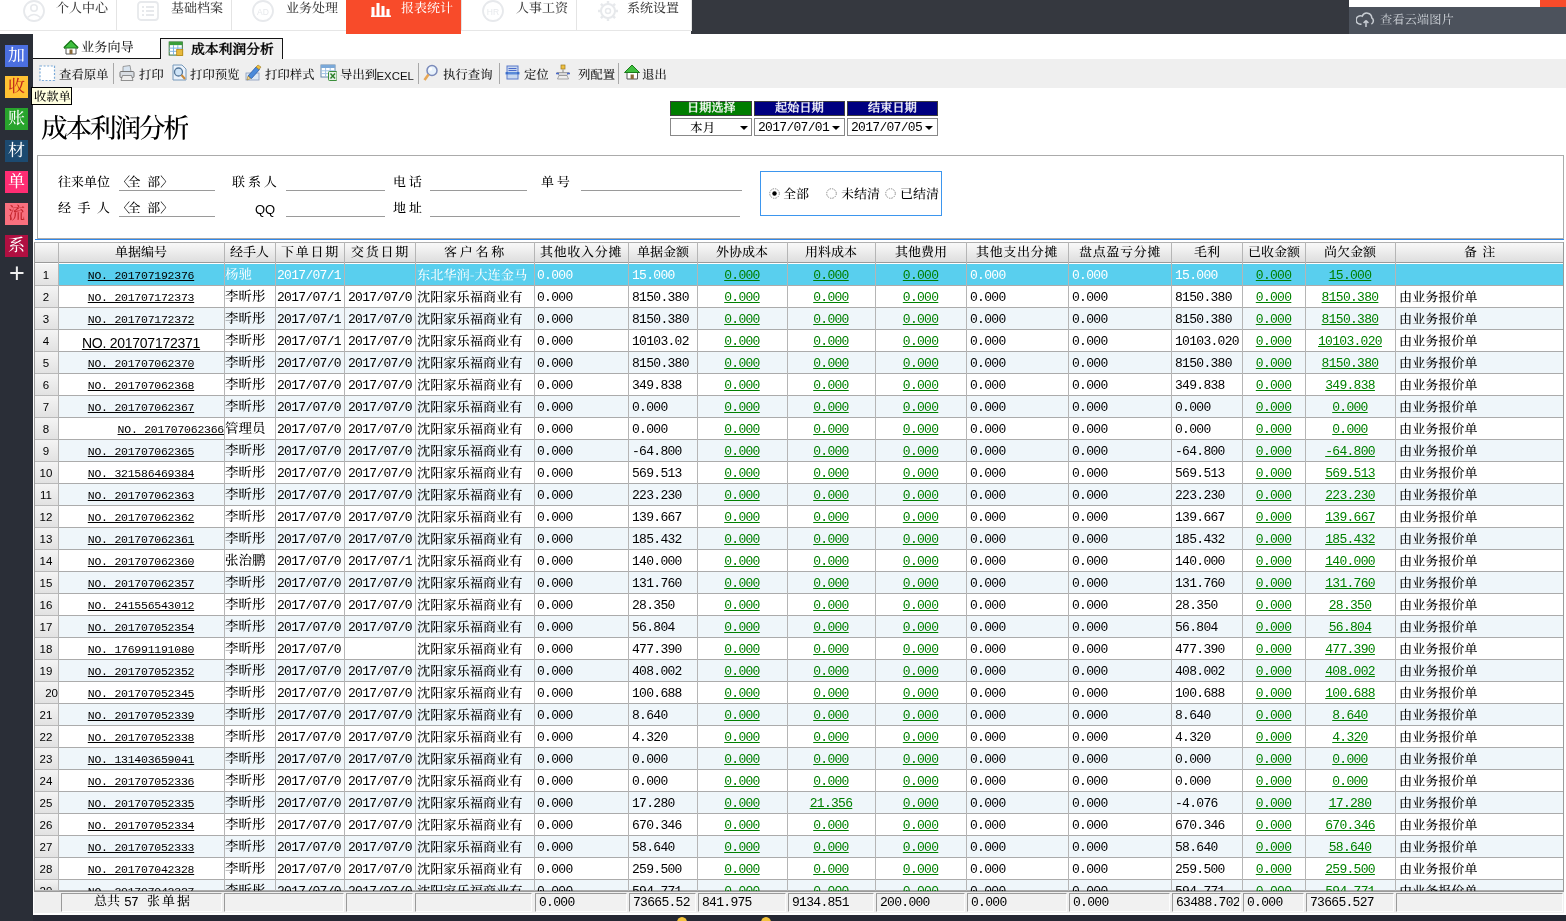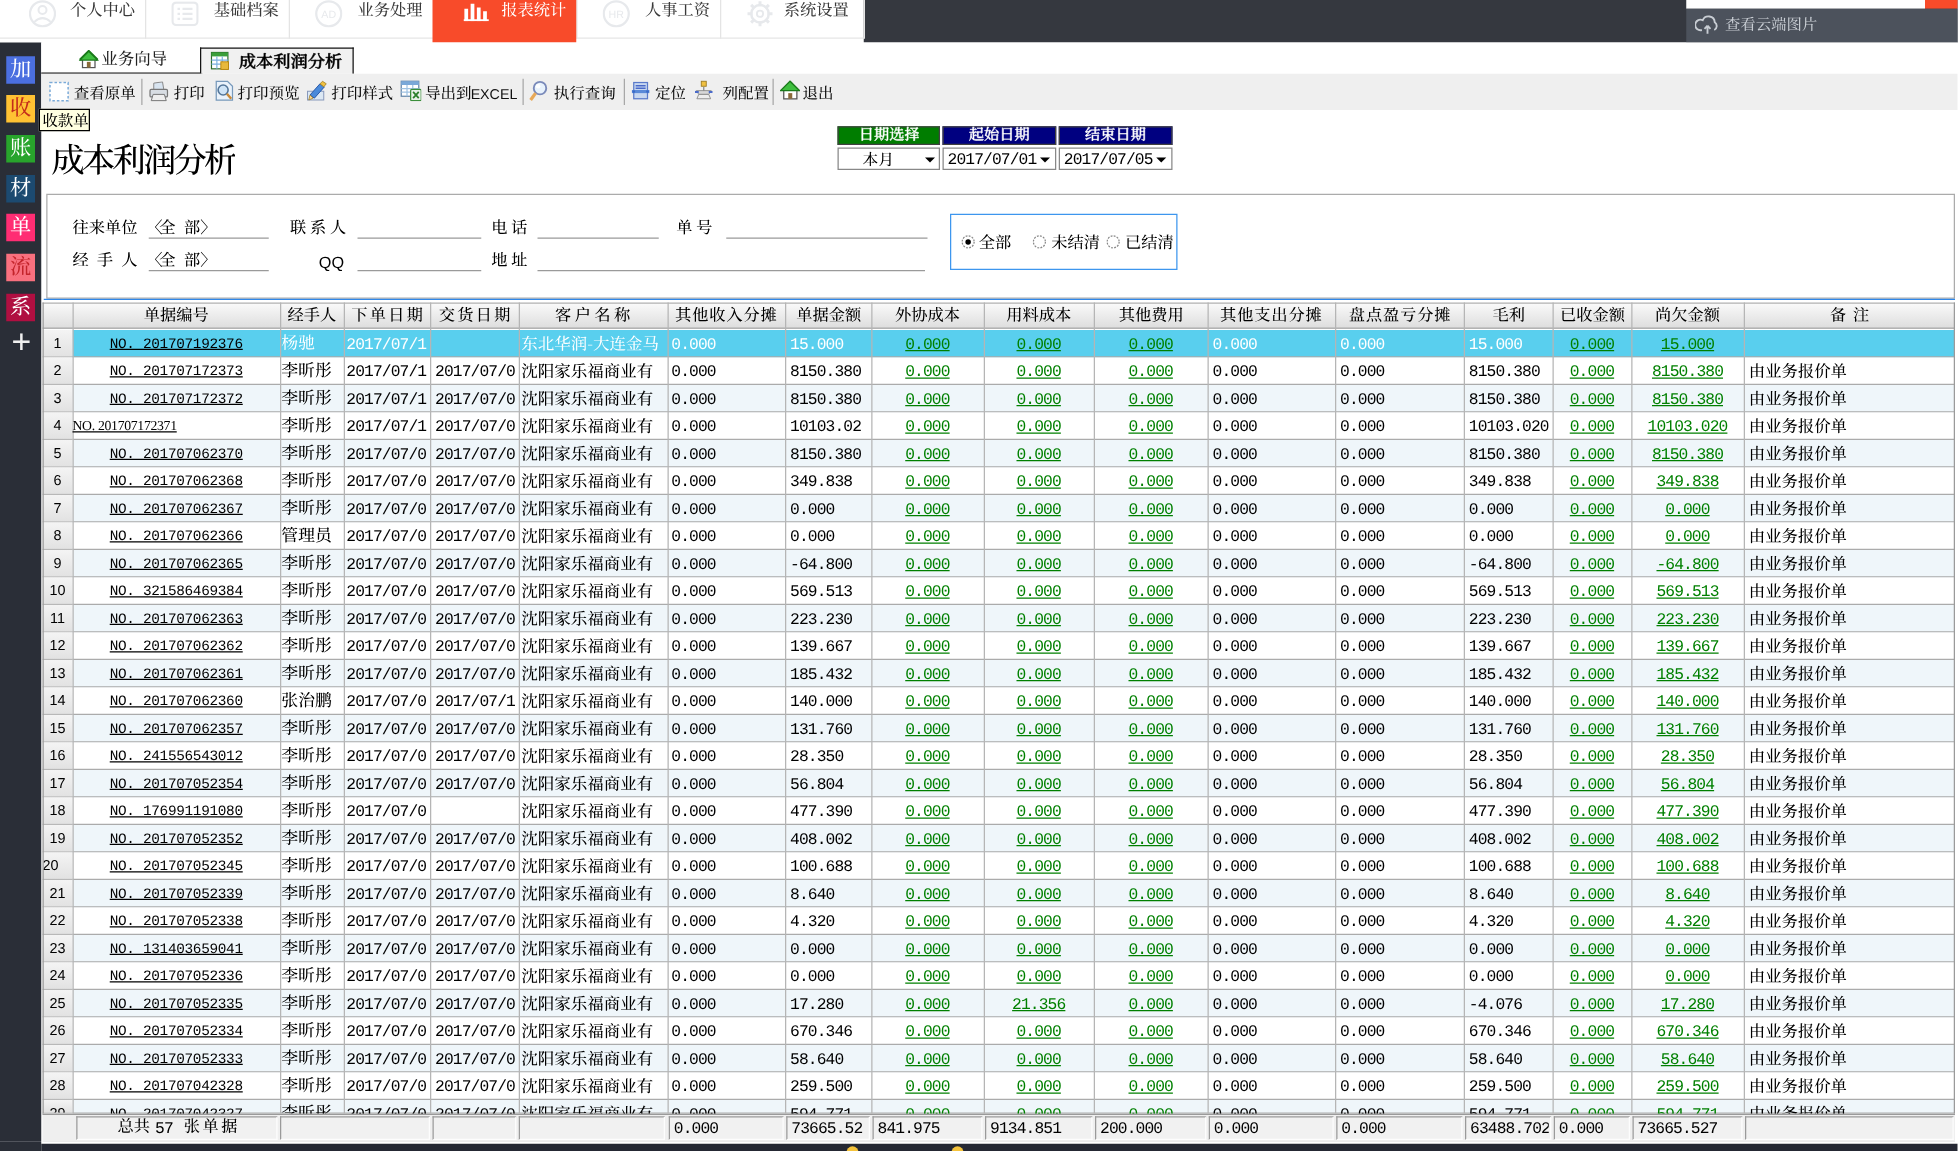--- a/index.html
+++ b/index.html
@@ -897,21 +897,21 @@
 <div class="a" style="left:58px;top:616.0px;width:1506px;height:22.0px;background:#EFF6FA"></div>
 <div class="a" style="left:34px;top:616.0px;width:24px;height:22.0px;background:linear-gradient(#F4F4F4,#E2E2E2);border-bottom:1px solid #B8B8B8;font-size:11.5px;color:#000;text-align:center;line-height:22px;overflow:hidden">17</div>
 <div class="a" style="left:58px;top:637.0px;width:1506px;height:1px;background:#ABABAB"></div>
 <div class="a" style="left:58px;top:638.0px;width:1506px;height:22.0px;background:#fff"></div>
 <div class="a" style="left:34px;top:638.0px;width:24px;height:22.0px;background:linear-gradient(#F4F4F4,#E2E2E2);border-bottom:1px solid #B8B8B8;font-size:11.5px;color:#000;text-align:center;line-height:22px;overflow:hidden">18</div>
 <div class="a" style="left:58px;top:659.0px;width:1506px;height:1px;background:#ABABAB"></div>
 <div class="a" style="left:58px;top:660.0px;width:1506px;height:22.0px;background:#EFF6FA"></div>
 <div class="a" style="left:34px;top:660.0px;width:24px;height:22.0px;background:linear-gradient(#F4F4F4,#E2E2E2);border-bottom:1px solid #B8B8B8;font-size:11.5px;color:#000;text-align:center;line-height:22px;overflow:hidden">19</div>
 <div class="a" style="left:58px;top:681.0px;width:1506px;height:1px;background:#ABABAB"></div>
 <div class="a" style="left:58px;top:682.0px;width:1506px;height:22.0px;background:#fff"></div>
-<div class="a" style="left:34px;top:682.0px;width:24px;height:22.0px;background:linear-gradient(#F4F4F4,#E2E2E2);border-bottom:1px solid #B8B8B8;font-size:11.5px;color:#000;text-align:left;line-height:22px;overflow:hidden">20</div>
+<div class="a" style="left:34px;top:682.0px;width:24px;height:22.0px;background:linear-gradient(#F4F4F4,#E2E2E2);border-bottom:1px solid #B8B8B8;font-size:11.5px;color:#000;text-align:right;line-height:22px;overflow:hidden">20</div>
 <div class="a" style="left:58px;top:703.0px;width:1506px;height:1px;background:#ABABAB"></div>
 <div class="a" style="left:58px;top:704.0px;width:1506px;height:22.0px;background:#EFF6FA"></div>
 <div class="a" style="left:34px;top:704.0px;width:24px;height:22.0px;background:linear-gradient(#F4F4F4,#E2E2E2);border-bottom:1px solid #B8B8B8;font-size:11.5px;color:#000;text-align:center;line-height:22px;overflow:hidden">21</div>
 <div class="a" style="left:58px;top:725.0px;width:1506px;height:1px;background:#ABABAB"></div>
 <div class="a" style="left:58px;top:726.0px;width:1506px;height:22.0px;background:#fff"></div>
 <div class="a" style="left:34px;top:726.0px;width:24px;height:22.0px;background:linear-gradient(#F4F4F4,#E2E2E2);border-bottom:1px solid #B8B8B8;font-size:11.5px;color:#000;text-align:center;line-height:22px;overflow:hidden">22</div>
 <div class="a" style="left:58px;top:747.0px;width:1506px;height:1px;background:#ABABAB"></div>
 <div class="a" style="left:58px;top:748.0px;width:1506px;height:22.0px;background:#EFF6FA"></div>
 <div class="a" style="left:34px;top:748.0px;width:24px;height:22.0px;background:linear-gradient(#F4F4F4,#E2E2E2);border-bottom:1px solid #B8B8B8;font-size:11.5px;color:#000;text-align:center;line-height:22px;overflow:hidden">23</div>
 <div class="a" style="left:58px;top:769.0px;width:1506px;height:1px;background:#ABABAB"></div>
@@ -1012,21 +1012,21 @@
 <div class="a mono" style="left:813.2px;top:313.0px;color:#008000;text-decoration:underline">0.000</div>
 <div class="a mono" style="left:902.8px;top:313.0px;color:#008000;text-decoration:underline">0.000</div>
 <div class="a mono" style="left:970px;top:313.0px;color:#000">0.000</div>
 <div class="a mono" style="left:1072px;top:313.0px;color:#000">0.000</div>
 <div class="a mono" style="left:1175px;top:313.0px;width:64px;overflow:hidden;color:#000">8150.380</div>
 <div class="a mono" style="left:1255.8px;top:313.0px;color:#008000;text-decoration:underline">0.000</div>
 <div class="a mono" style="left:1321.6px;top:313.0px;color:#008000;text-decoration:underline">8150.380</div>
 <svg class="t" style="left:1398.5px;top:311.6px;width:78.6px;height:13.1px;color:#000;" viewBox="0 -220 1500 250">
     <use href="#q_rm"></use>
   </svg>
-<div class="a" style="left:58px;top:335.2px;width:166px;text-align:left;font-family:Liberation Serif, serif;font-size:11px;letter-spacing:-0.25px;color:#000"><span style="text-decoration:underline">NO. 201707172371</span></div>
+<div class="a" style="left:58px;top:335.2px;width:166px;text-align:center;font-family:Liberation Sans, sans-serif;font-size:14px;letter-spacing:-0.25px;color:#000"><span style="text-decoration:underline">NO. 201707172371</span></div>
 <svg class="t" style="left:224.6px;top:333.4px;width:40.5px;height:13.5px;color:#000;" viewBox="0 -220 750 250">
     <use href="#q_n2"></use>
   </svg>
 <div class="a mono" style="left:277px;top:335.0px;width:65px;overflow:hidden;color:#000">2017/07/1</div>
 <div class="a mono" style="left:348px;top:335.0px;width:65px;overflow:hidden;color:#000">2017/07/0</div>
 <div class="a" style="left:417px;top:330.0px;width:115.5px;height:22.0px;overflow:hidden">
     <svg class="t" style="left:0px;top:3.6px;width:105.6px;height:13.2px;color:#000;" viewBox="0 -220 2000 250">
       <use href="#q_cu2"></use>
     </svg>
   </div>
@@ -1108,21 +1108,21 @@
 <div class="a mono" style="left:813.2px;top:401.0px;color:#008000;text-decoration:underline">0.000</div>
 <div class="a mono" style="left:902.8px;top:401.0px;color:#008000;text-decoration:underline">0.000</div>
 <div class="a mono" style="left:970px;top:401.0px;color:#000">0.000</div>
 <div class="a mono" style="left:1072px;top:401.0px;color:#000">0.000</div>
 <div class="a mono" style="left:1175px;top:401.0px;width:64px;overflow:hidden;color:#000">0.000</div>
 <div class="a mono" style="left:1255.8px;top:401.0px;color:#008000;text-decoration:underline">0.000</div>
 <div class="a mono" style="left:1332.2px;top:401.0px;color:#008000;text-decoration:underline">0.000</div>
 <svg class="t" style="left:1398.5px;top:399.6px;width:78.6px;height:13.1px;color:#000;" viewBox="0 -220 1500 250">
     <use href="#q_rm"></use>
   </svg>
-<div class="a" style="left:58px;top:423.2px;width:166px;text-align:center;font-family:'Liberation Mono',monospace;font-size:11.5px;letter-spacing:-0.25px;color:#000"><span style="text-decoration:underline">NO. 201707062366</span></div>
+<div class="a" style="left:58px;top:423.2px;width:166px;text-align:right;font-family:'Liberation Mono',monospace;font-size:11.5px;letter-spacing:-0.25px;color:#000"><span style="text-decoration:underline">NO. 201707062366</span></div>
 <svg class="t" style="left:224.6px;top:421.4px;width:40.5px;height:13.5px;color:#000;" viewBox="0 -220 750 250">
     <use href="#q_n3"></use>
   </svg>
 <div class="a mono" style="left:277px;top:423.0px;width:65px;overflow:hidden;color:#000">2017/07/0</div>
 <div class="a mono" style="left:348px;top:423.0px;width:65px;overflow:hidden;color:#000">2017/07/0</div>
 <div class="a" style="left:417px;top:418.0px;width:115.5px;height:22.0px;overflow:hidden">
     <svg class="t" style="left:0px;top:3.6px;width:105.6px;height:13.2px;color:#000;" viewBox="0 -220 2000 250">
       <use href="#q_cu2"></use>
     </svg>
   </div>

